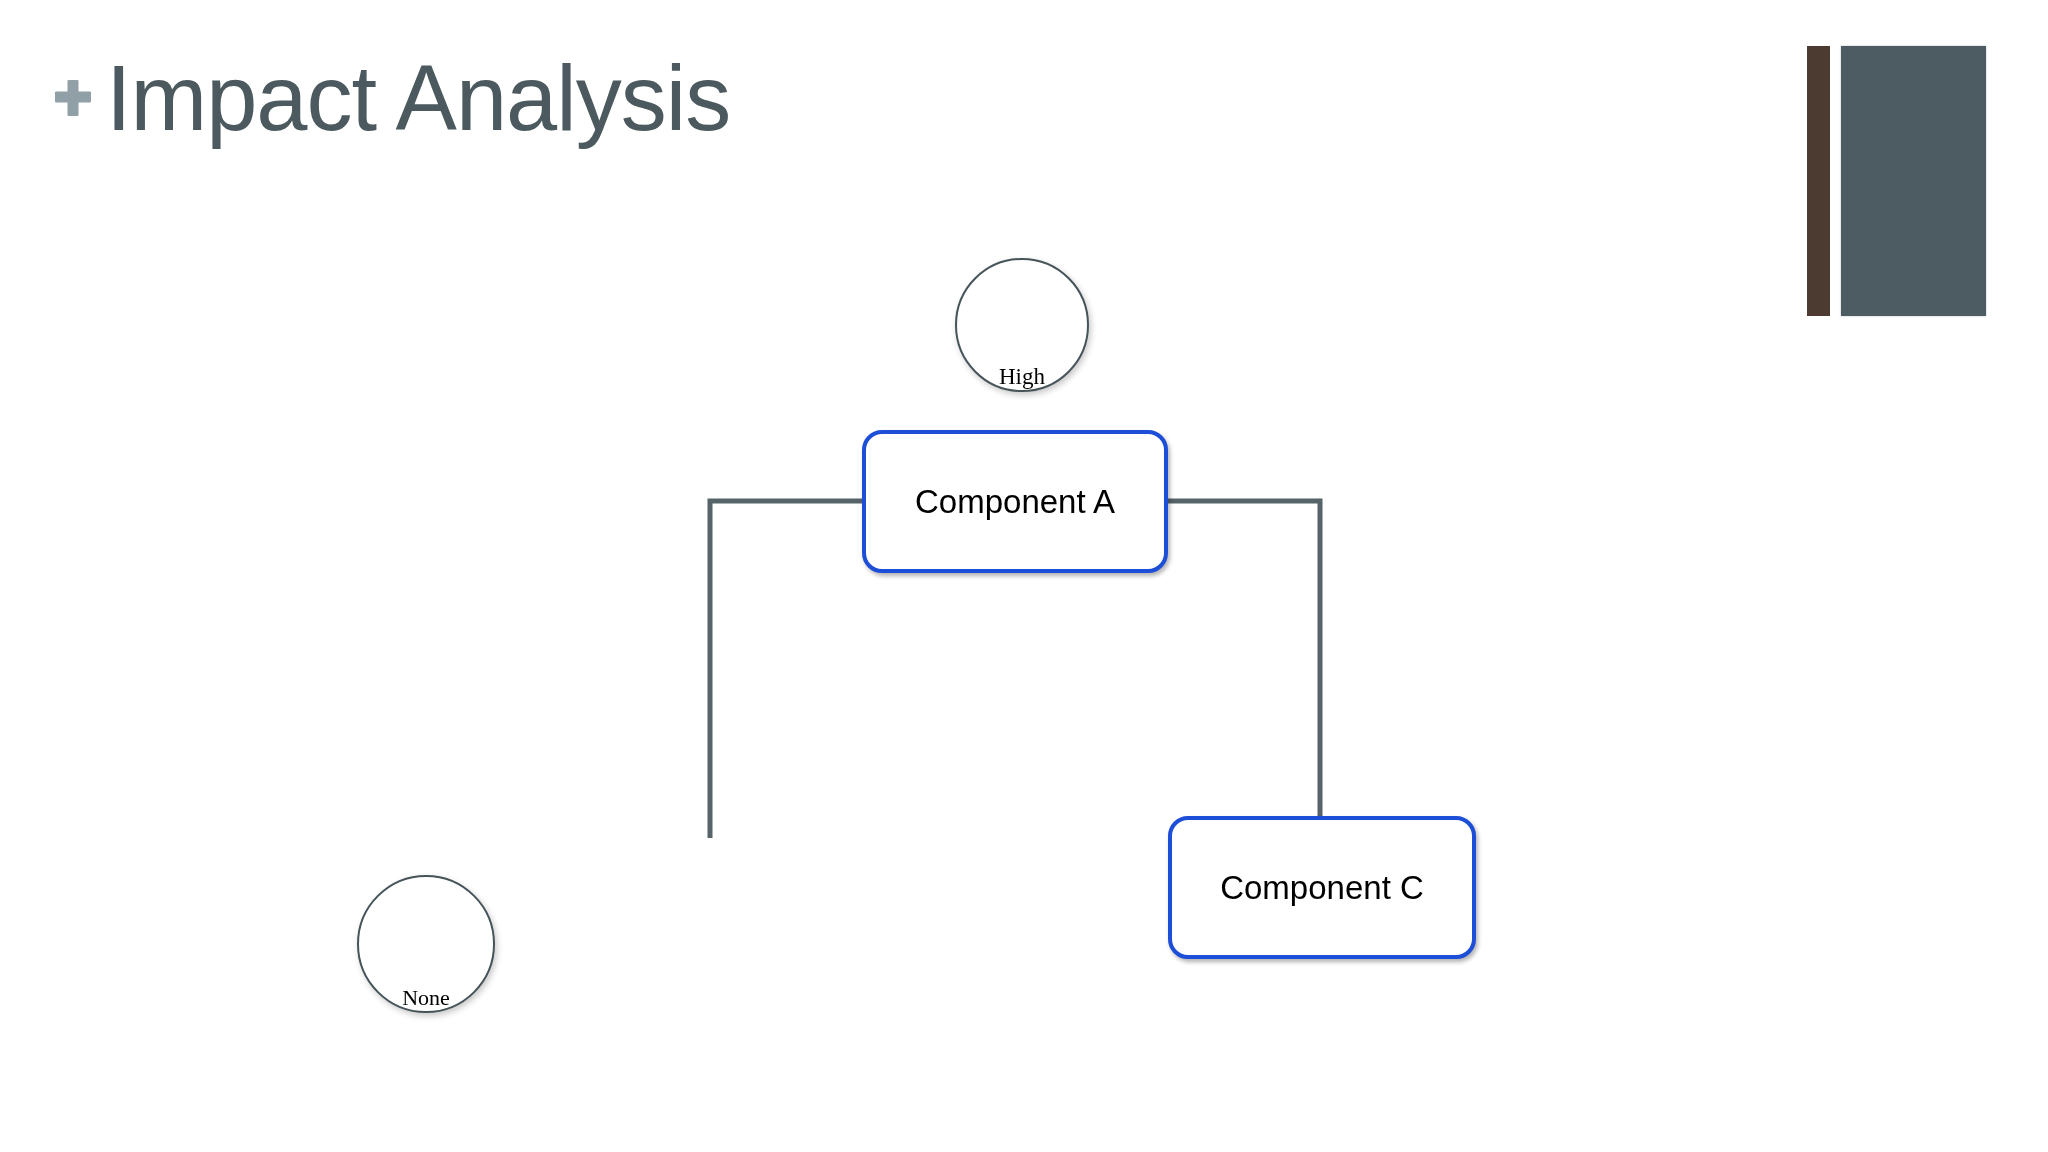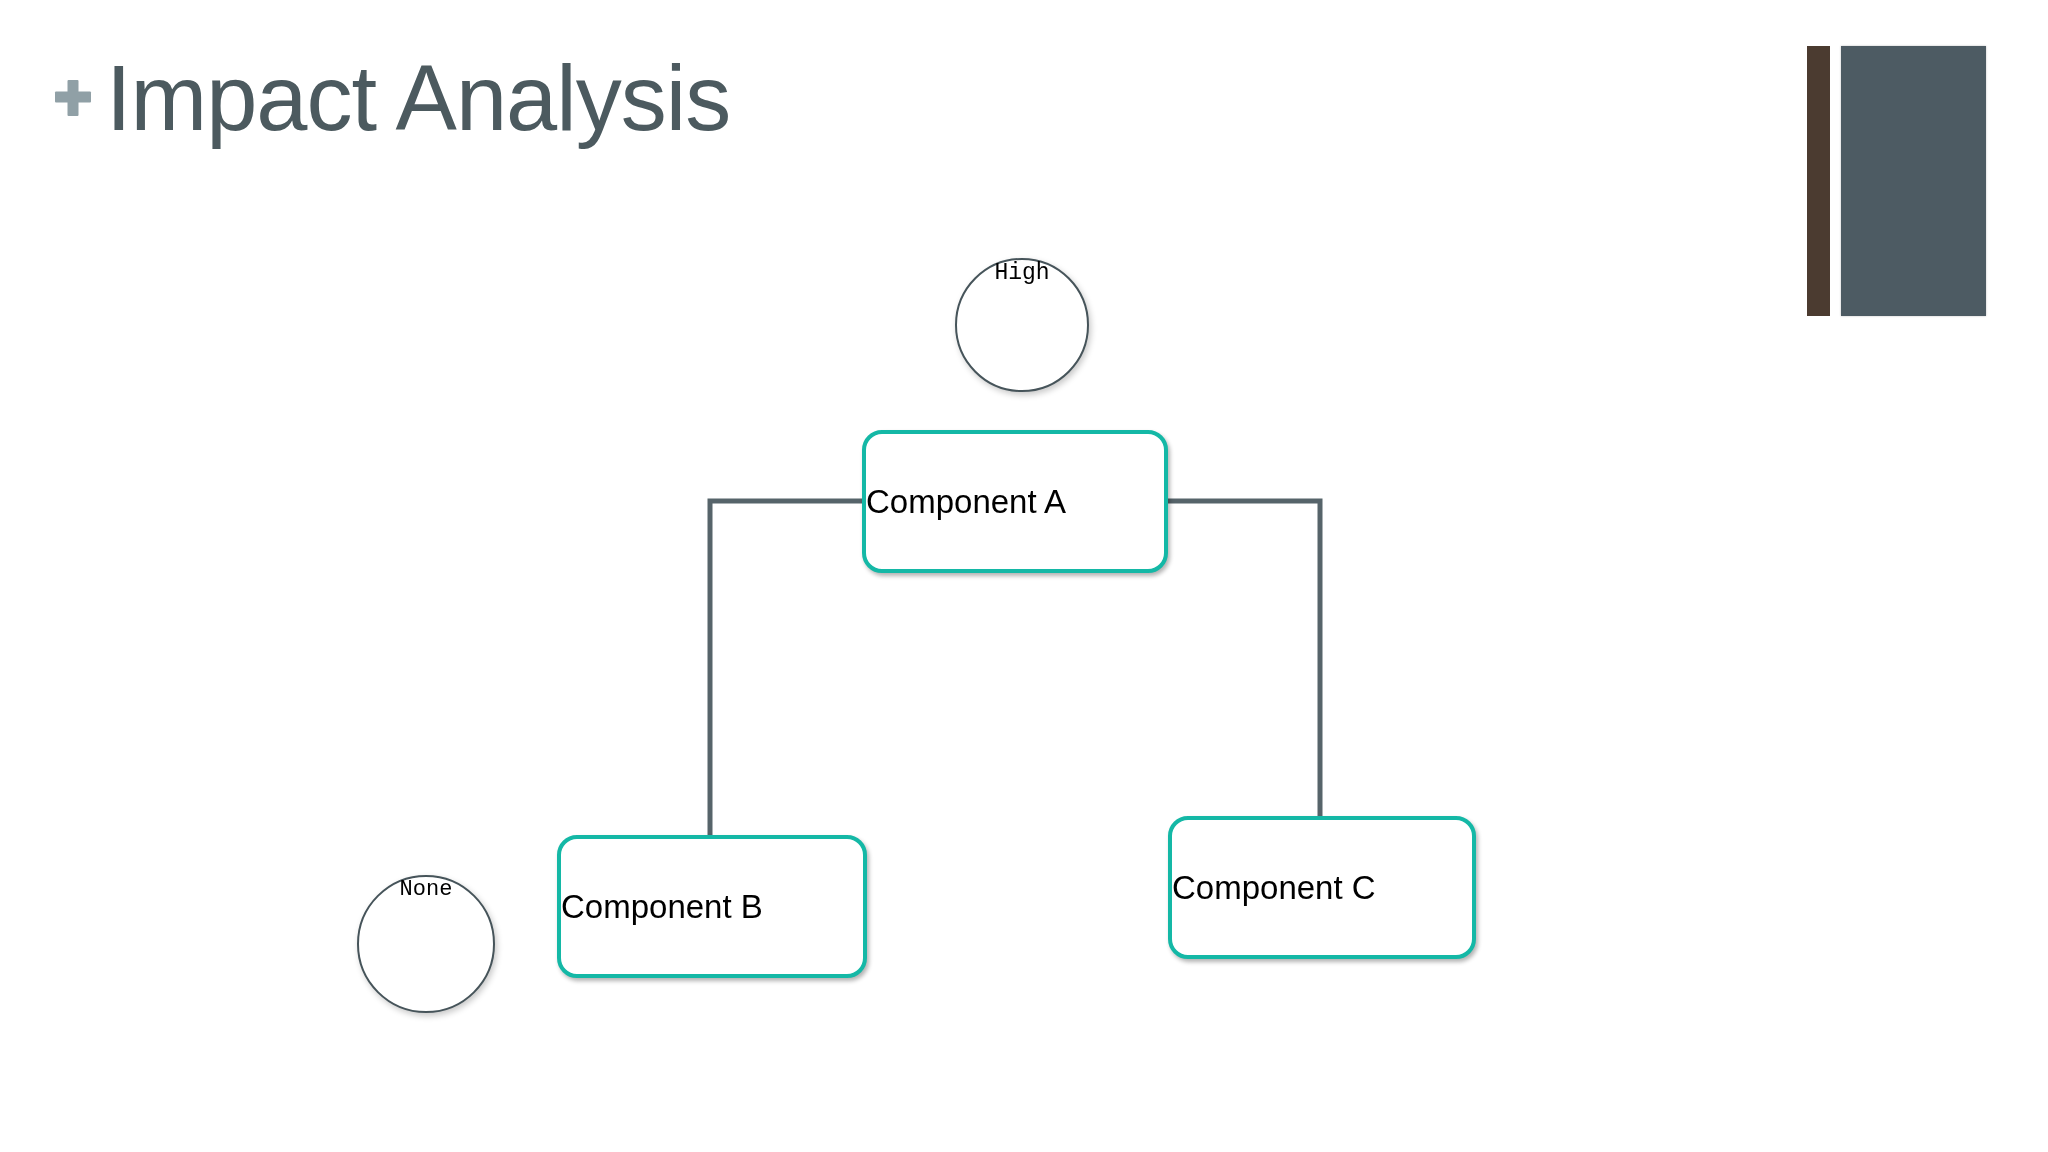--- a/index.html
+++ b/index.html
@@ -102,45 +102,45 @@
     position: absolute;
     left: 0;
     top: 0;
   }
 
   
   .node-box {
     position: absolute;
     box-sizing: border-box;
     background: #ffffff;
-    border: 4px solid #14b8a6;
+    border: 4px solid #1d4ed8;
     border-radius: 20px;
     display: flex;
     align-items: center;
-    justify-content: flex-start;
+    justify-content: center;
     font-family: "Liberation Sans", sans-serif;
     font-size: 33px;
     color: #000000;
     box-shadow: 2px 3px 4px rgba(0,0,0,0.30);
   }
 
   #node-a { left: 862px; top: 430px; width: 306px; height: 143px; }
   #node-b { left: 557px; top: 835px; width: 310px; height: 143px; }
   #node-c { left: 1168px; top: 816px; width: 308px; height: 143px; }
 
   .node-circle {
     position: absolute;
     box-sizing: border-box;
     background: #ffffff;
     border: 2px solid #46545a;
     border-radius: 50%;
     display: flex;
-    align-items: flex-start;
+    align-items: flex-end;
     justify-content: center;
-    font-family: Liberation Mono, monospace;
+    font-family: Liberation Serif, serif;
     font-size: 22px;
     color: #000000;
     box-shadow: 2px 3px 6px rgba(0,0,0,0.22);
   }
 
   #circle-high { left: 955px; top: 258px; width: 134px; height: 134px; font-size: 23px; }
   #circle-none { left: 357px; top: 875px; width: 138px; height: 138px; font-size: 22px; }
   #circle-low  { left: 1505px; top: 868px; width: 146px; height: 146px; font-size: 23px; }
 </style>
 </head>
@@ -171,22 +171,19 @@
 
     <div class="node-circle" id="circle-none">
       <span>None</span>
     </div>
 
 
     <div class="node-box" id="node-a">
       <span>Component A</span>
     </div>
 
-    <div class="node-box" id="node-b">
-      <span>Component B</span>
-    </div>
 
     <div class="node-box" id="node-c">
       <span>Component C</span>
     </div>
 
   </div>
 </div>
 
 </body></html>

